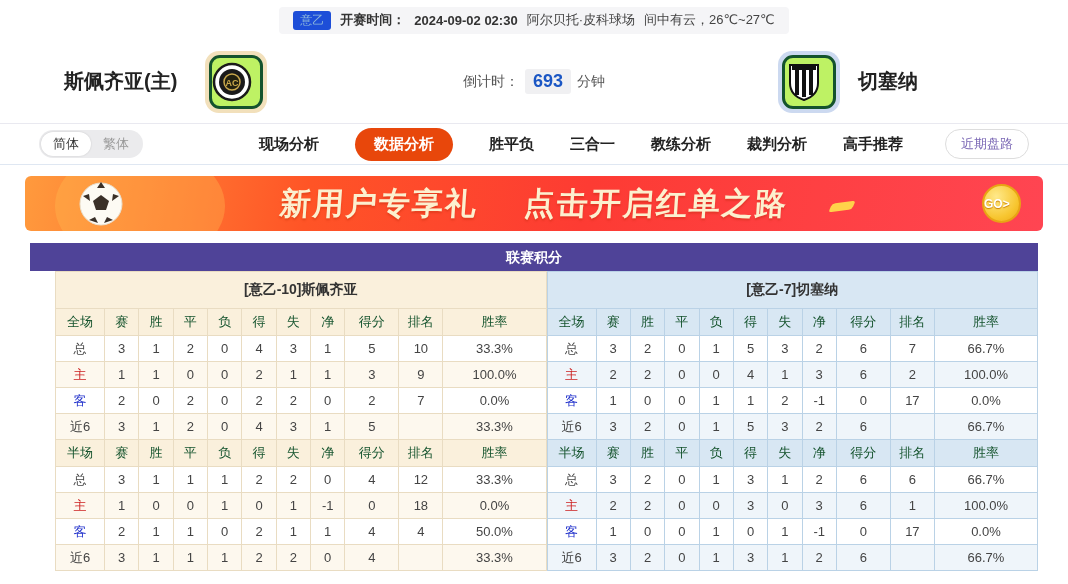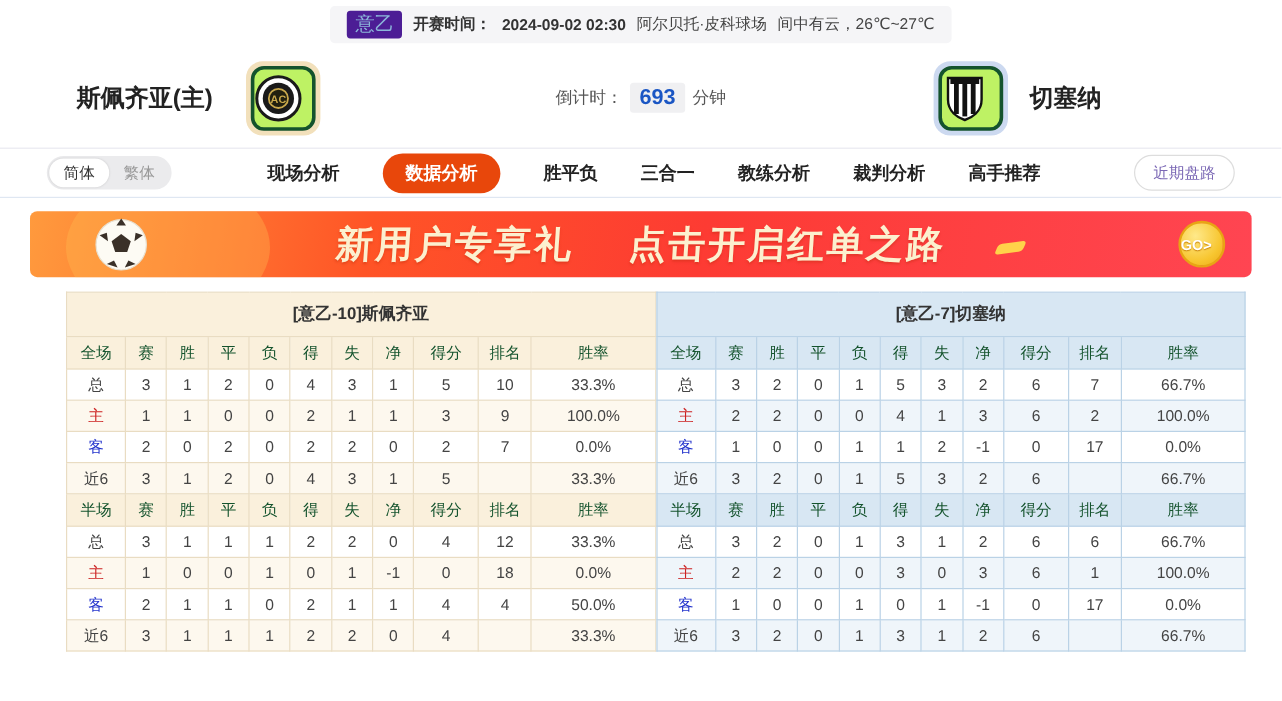--- a/index.html
+++ b/index.html
@@ -2,21 +2,21 @@
 <html><head>
 <meta charset="utf-8">
 <style>
   * { margin:0; padding:0; box-sizing:border-box; }
   html,body { width:1068px; background:#fff; font-family:"Liberation Sans","DejaVu Sans",sans-serif; color:#333; }
   body { height:584px; overflow:hidden; }
 
   
   .topbar { height:40px; display:flex; justify-content:center; align-items:center; }
   .topbar-pill { background:#f5f5f7; border-radius:4px; padding:4px 14px; display:flex; align-items:center; gap:9px; font-size:13px; color:#333; }
-  .league-badge { background:#4c1d95; color:#8cb6da; font-size:16px; padding:1px 7px; border-radius:3px; }
+  .league-badge { background:#1d4ed8; color:#8cb6da; font-size:12px; padding:1px 7px; border-radius:3px; }
   .kickoff-label { font-weight:bold; }
   .kickoff-time { font-weight:bold; }
   .venue, .weather { color:#444; }
 
   
   .match-header { height:84px; display:flex; align-items:center; position:relative; border-bottom:1px solid #e9e9f0; }
   .team-block { display:flex; align-items:center; gap:28px; }
   .team-block.home { margin-left:64px; }
   .team-block.away { position:absolute; right:150px; gap:18px; }
   .team-name { font-size:20px; font-weight:bold; color:#222; }
@@ -25,21 +25,21 @@
   .logo-frame.away-frame { background:#ccd9f0; }
   .logo-inner { width:100%; height:100%; background:#bef264; border:3px solid #14532d; border-radius:11px; display:flex; align-items:center; justify-content:flex-start; }
   .countdown { position:absolute; left:50%; transform:translateX(-50%); display:flex; align-items:center; gap:6px; font-size:14px; color:#555; }
   .countdown-value { background:#f0f0f2; color:#1a56c4; font-weight:bold; font-size:18px; padding:2px 8px; border-radius:3px; }
 
   
   .navbar { height:41px; display:flex; align-items:center; padding:0 39px; border-bottom:1px solid #dfe7f2; position:relative; }
   .lang-toggle { background:#ebebed; border-radius:15px; display:flex; align-items:center; padding:2px; font-size:13px; }
   .lang-opt { padding:3px 12px; border-radius:13px; color:#999; cursor:pointer; }
   .lang-opt.active { background:#fff; color:#333; box-shadow:0 0 2px rgba(0,0,0,.15); }
-  .nav-tabs { display:flex; align-items:center; gap:36px; margin-left:80px; }
+  .nav-tabs { display:flex; align-items:center; gap:36px; margin-left:116px; }
   .nav-tab { font-size:15px; font-weight:bold; color:#222; cursor:pointer; white-space:nowrap; }
   .nav-tab.active { background:#e8470b; color:#fff; padding:7px 19px; border-radius:17px; }
   .recent-btn { margin-left:auto; border:1px solid #ddd; border-radius:15px; padding:5px 15px; font-size:13px; color:#7b68b5; background:#fff; cursor:pointer; }
 
   
   .banner { margin:11px 25px 12px 25px; height:55px; border-radius:6px; position:relative; overflow:hidden; display:flex; align-items:center; justify-content:center;
             background:linear-gradient(100deg,#ff9a3d 0%,#ff5426 28%,#fd3b33 55%,#ff4552 100%); }
   .banner-glow { position:absolute; left:30px; top:-30px; width:170px; height:120px; border-radius:50%; background:rgba(255,190,80,.35); }
   .banner-ball { position:absolute; left:52px; top:4px; }
   .banner-text { display:flex; gap:46px; font-size:31px; font-weight:bold; color:#fcf0cf; letter-spacing:2px; transform:skewX(-4deg); text-shadow:0 2px 2px rgba(180,40,10,.35); }
@@ -148,20 +148,21 @@
     <span>新用户专享礼</span>
     <span>点击开启红单之路</span>
   </div>
   <div class="banner-deco"></div>
   <div class="banner-go">
     <span>GO&gt;</span>
   </div>
 </div>
 
 <div class="standings">
+  <div class="standings-title">联赛积分</div>
   <div class="standings-body">
     <div class="standings-side left">
         <table class="stat-table">
           <colgroup>
             <col style="width: 10%;">
             <col style="width: 7%;">
             <col style="width: 7%;">
             <col style="width: 7%;">
             <col style="width: 7%;">
             <col style="width: 7%;">

